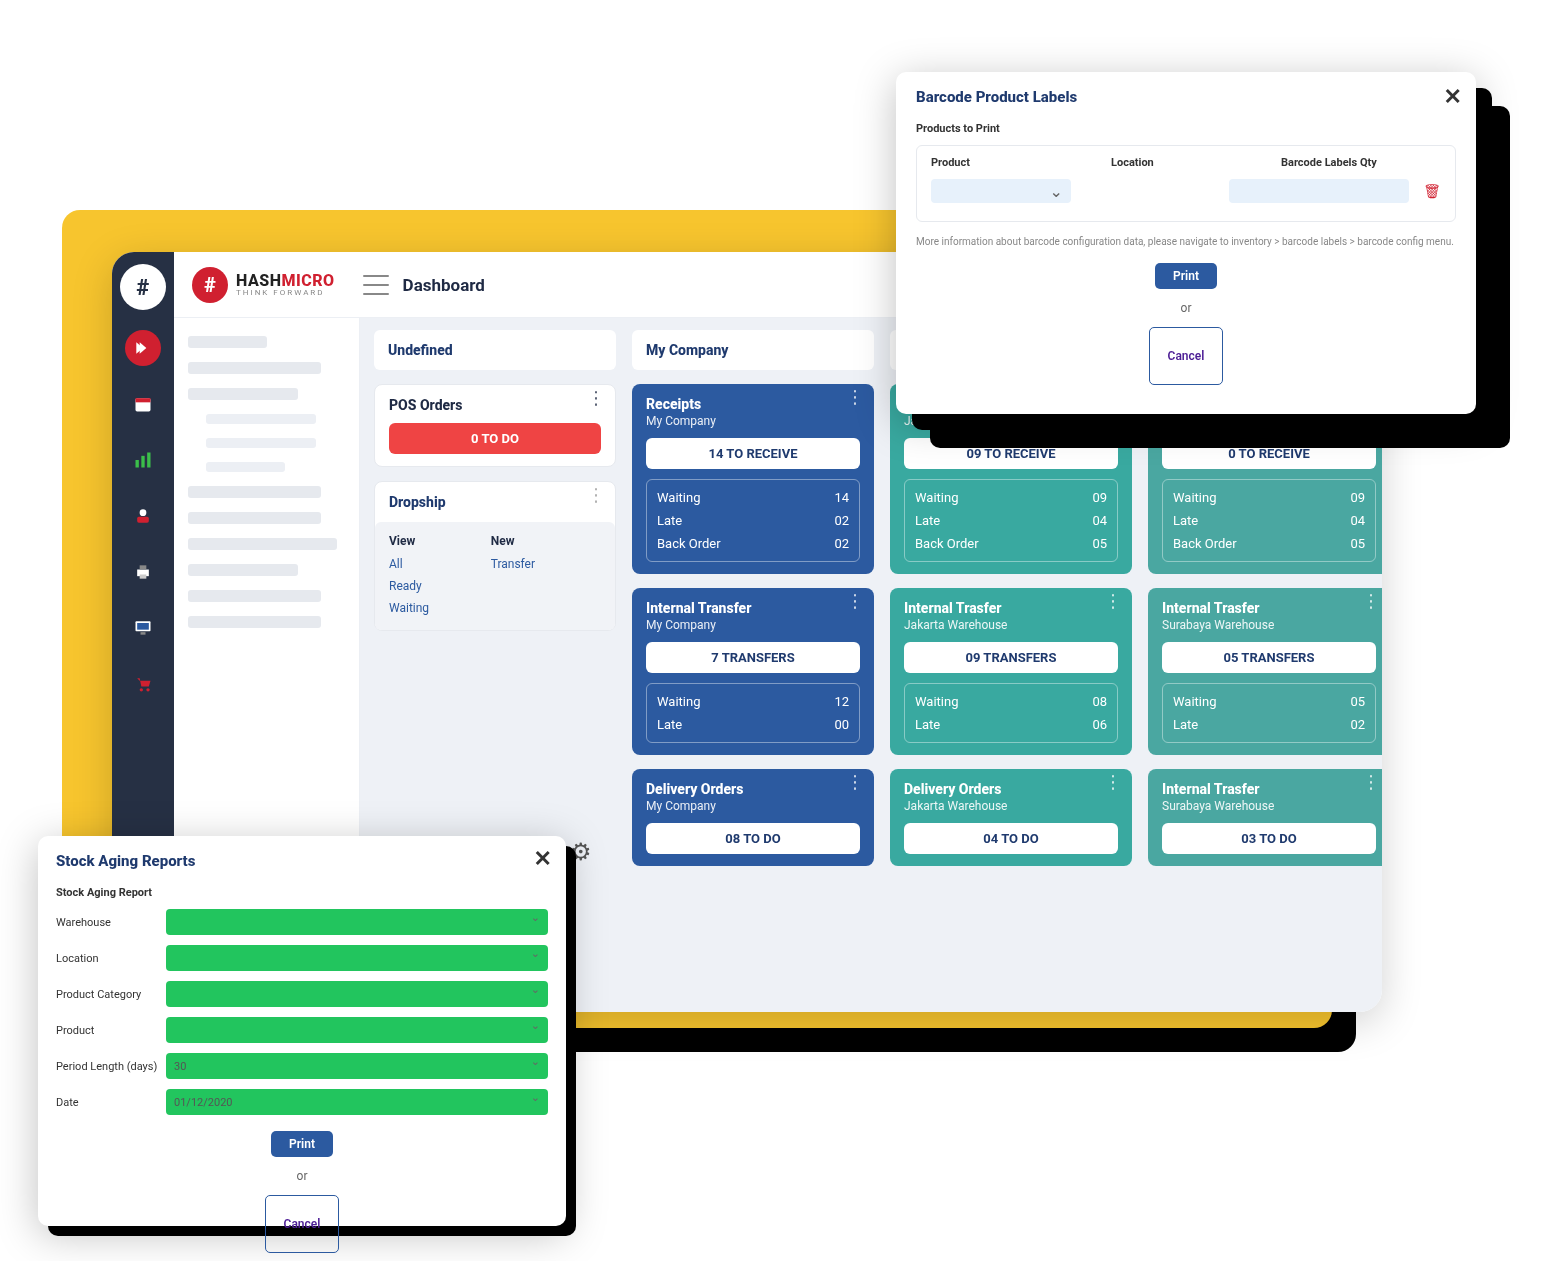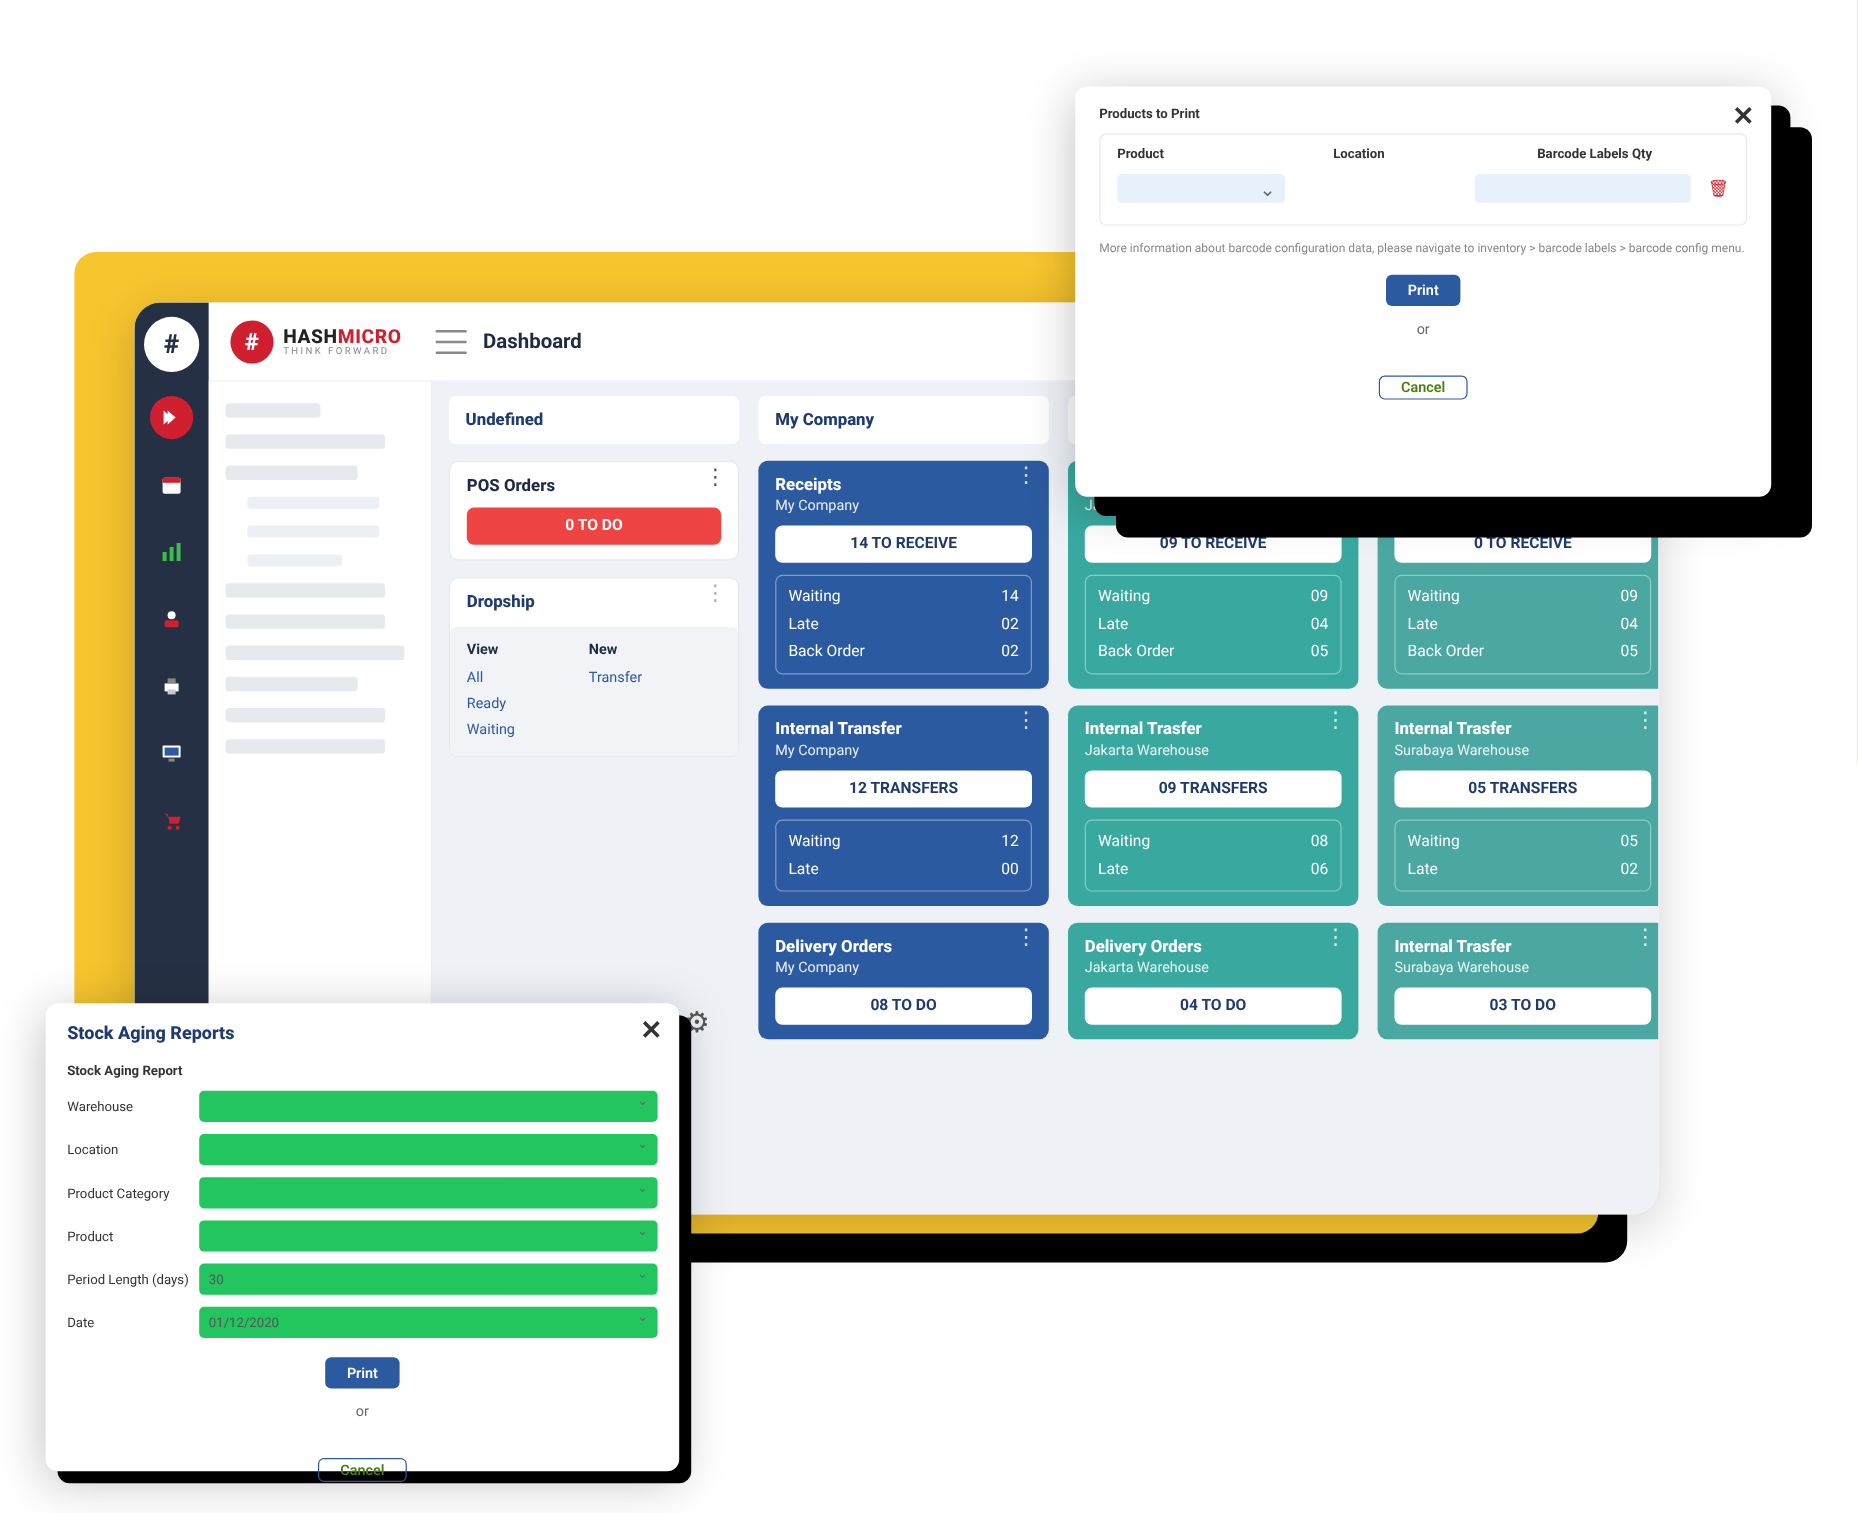--- a/index.html
+++ b/index.html
@@ -60,21 +60,21 @@
   .modal-stock { position:absolute; left:38px; top:836px; width:528px; height:390px; background:#fff; border-radius:10px; box-shadow:0 8px 40px rgba(0,0,0,0.25); padding:16px 18px;}
   .modal-stock .close { position:absolute; right:14px; top:10px; font-size:22px; font-weight:700; color:#333; cursor:pointer;}
   .modal-title { font-weight:800; color:#1f3a6e; font-size:15px; margin-bottom:16px;}
   .section-label { font-size:11px; font-weight:700; color:#333; margin-bottom:10px;}
   .form-row { display:flex; align-items:center; margin-bottom:10px; font-size:11px;}
   .form-row label { width:110px; color:#333; }
   .form-row .sel { flex:1; background:#22c55e; border-radius:4px; height:26px; position:relative; padding:0 8px; display:flex; align-items:center; color:#555;}
   .form-row .sel::after { content:"⌄"; position:absolute; right:8px; top:2px; color:#666;}
   .modal-actions { display:flex; align-items:center; justify-content:center; gap:12px; margin-top:16px; font-size:12px;flex-direction:column;}
   .btn-primary { background:#2c5aa0; color:#fff; border-radius:5px; padding:6px 18px; font-weight:600;}
-  .btn-outline { border:1px solid #2c5aa0; color:#4d7c0f; border-radius:5px; padding:2px 18px; font-weight:600;margin-top:20px;}
+  .btn-outline { border:1px solid #2c5aa0; color:#4c1d95; border-radius:5px; padding:21px 18px; font-weight:600;}
   .or-text { color:#666;text-align:right;}
 
   
   .modal-barcode-shadow1 { position:absolute; left:912px; top:88px; width:580px; height:342px; background:#000; border-radius:10px;}
   .modal-barcode-shadow2 { position:absolute; left:930px; top:106px; width:580px; height:342px; background:#000; border-radius:10px;}
   .modal-barcode { position:absolute; left:896px; top:72px; width:580px; height:342px; background:#fff; border-radius:10px; box-shadow:0 8px 40px rgba(0,0,0,0.25); padding:16px 20px;}
   .modal-barcode .close { position:absolute; right:14px; top:12px; font-size:22px; font-weight:700; color:#333; cursor:pointer;}
   .bc-table { border:1px solid #e6e9ee; border-radius:6px; padding:10px 14px 18px; margin-top:10px;}
   .bc-head { display:flex; font-size:11px; font-weight:700; color:#333; margin-bottom:10px;}
   .bc-head > div:nth-child(1){width:180px;}
@@ -243,21 +243,21 @@
             <div class="stat-row">
                 <span>Back Order</span>
                 <span>02</span>
               </div>
           </div>
         </div>
         <div class="card c-blue">
           <div class="more">⋮</div>
           <div class="card-title">Internal Transfer</div>
           <div class="card-sub">My Company</div>
-          <div class="action-btn">12 TRANSFERS</div>
+          <div class="action-btn">7 TRANSFERS</div>
           <div class="stats">
             <div class="stat-row">
                 <span>Waiting</span>
                 <span>12</span>
               </div>
             <div class="stat-row">
                 <span>Late</span>
                 <span>00</span>
               </div>
           </div>
@@ -405,20 +405,21 @@
     <div class="btn-primary">Print</div>
     <span class="or-text">or</span>
     <div class="btn-outline">Cancel</div>
   </div>
 </div>
 
 <div class="modal-barcode-shadow2"></div>
 <div class="modal-barcode-shadow1"></div>
 <div class="modal-barcode">
   <div class="close">✕</div>
+  <div class="modal-title">Barcode Product Labels</div>
   <div class="section-label">Products to Print</div>
   <div class="bc-table">
     <div class="bc-head">
       <div>Product</div>
       <div>Location</div>
       <div>Barcode Labels Qty</div>
     </div>
     <div class="bc-row">
       <div class="bc-input sel product"></div>
       <div style="flex:1"></div>

